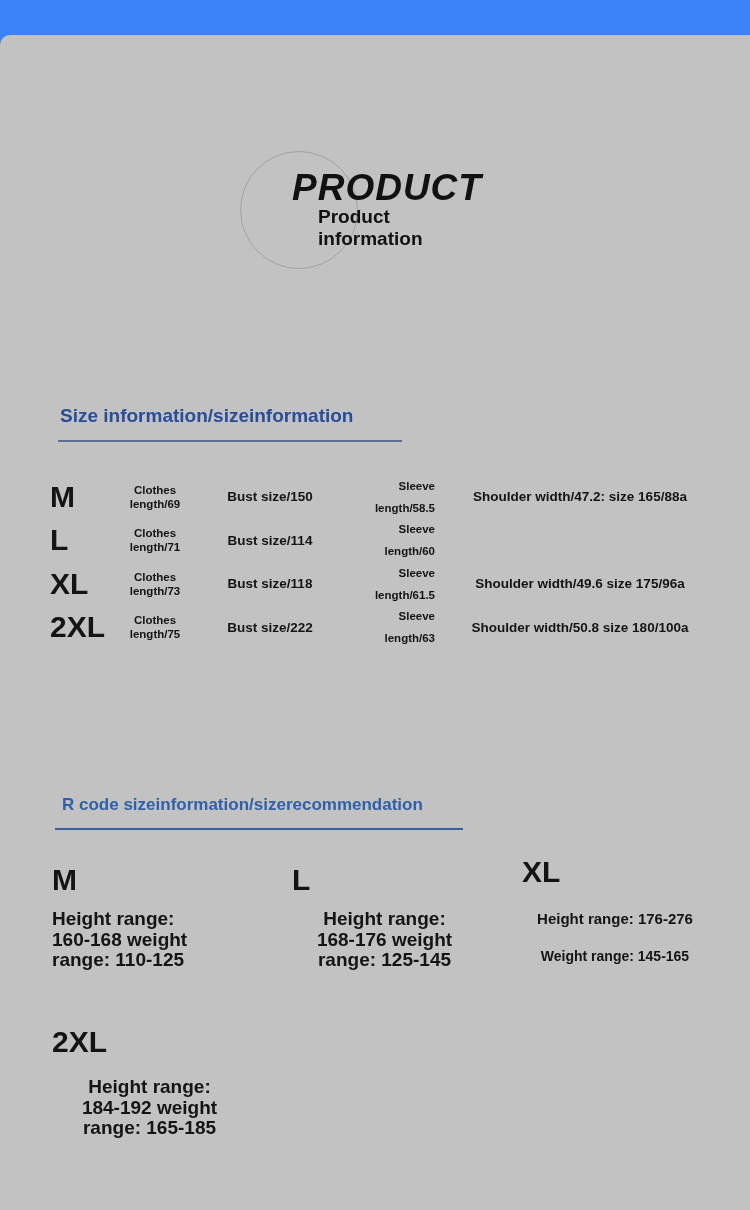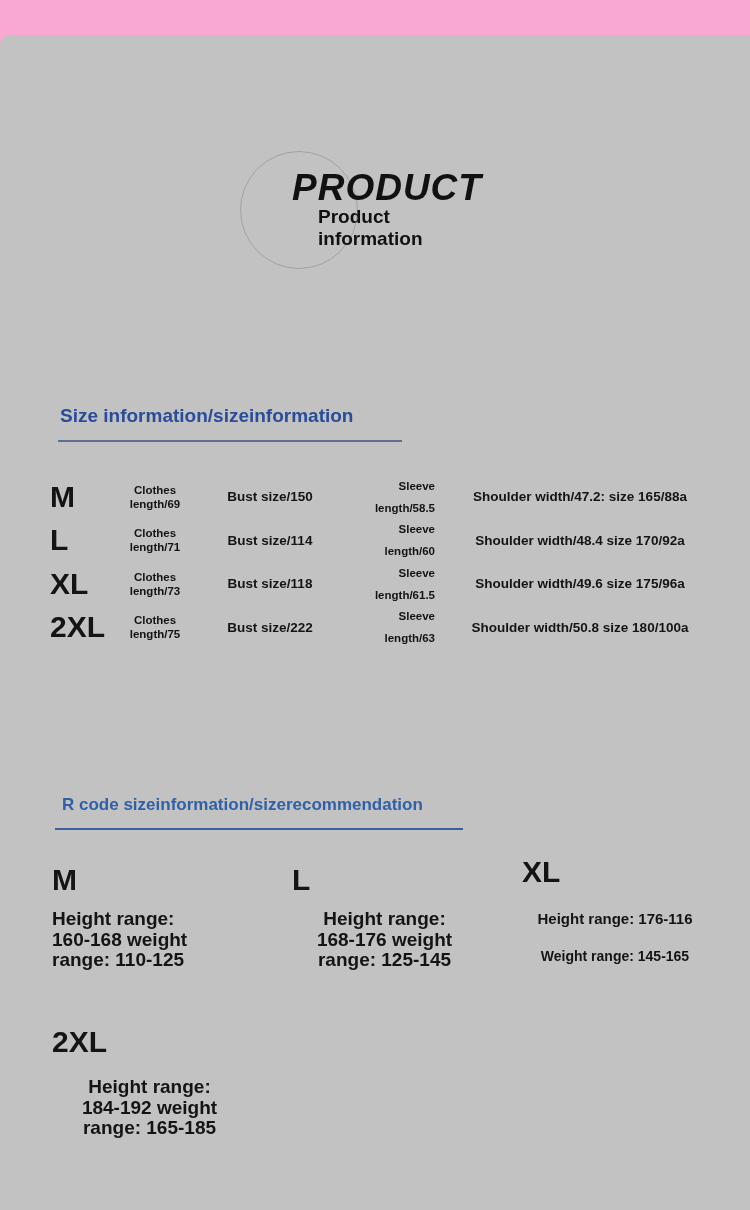--- a/index.html
+++ b/index.html
@@ -1,17 +1,17 @@
 <!DOCTYPE html>
 <html><head>
 <meta charset="utf-8">
 <style>
   html,body{margin:0;padding:0;}
   .page{
-    position:relative;width:750px;height:1210px;background:#f9a8d4;
+    position:relative;width:750px;height:1210px;background:#3b82f6;
     font-family:"Liberation Sans",sans-serif;overflow:hidden;color:#141414;
   }
   .panel{
     position:absolute;top:35px;left:0;width:750px;height:1175px;
     background:#c2c2c2;border-top-left-radius:10px;
   }
   .circle{
     position:absolute;top:116px;left:240px;width:116px;height:116px;
     border:1px solid #a2a2a2;border-radius:50%;
   }
@@ -74,21 +74,20 @@
 length/58.5</div>
         <div class="cell cell-shoulder">Shoulder width/47.2: size 165/88a</div>
       </div>
       <div class="size-row">
         <div class="cell cell-size">L</div>
         <div class="cell cell-clothes">Clothes
 length/71</div>
         <div class="cell cell-bust">Bust size/114</div>
         <div class="cell cell-sleeve">Sleeve
 length/60</div>
-        <div class="cell cell-shoulder">Shoulder width/48.4 size 170/92a</div>
       </div>
       <div class="size-row">
         <div class="cell cell-size">XL</div>
         <div class="cell cell-clothes">Clothes
 length/73</div>
         <div class="cell cell-bust">Bust size/118</div>
         <div class="cell cell-sleeve">Sleeve
 length/61.5</div>
         <div class="cell cell-shoulder">Shoulder width/49.6 size 175/96a</div>
       </div>
@@ -110,21 +109,21 @@
     <div class="rec-text rec-m-text">Height range:
 160-168 weight
 range: 110-125</div>
 
     <div class="rec-label rec-l-label">L</div>
     <div class="rec-text rec-l-text">Height range:
 168-176 weight
 range: 125-145</div>
 
     <div class="rec-label rec-xl-label">XL</div>
-    <div class="rec-xl-height">Height range: 176-116</div>
+    <div class="rec-xl-height">Height range: 176-276</div>
     <div class="rec-xl-weight">Weight range: 145-165</div>
 
     <div class="rec-label rec-xxl-label">2XL</div>
     <div class="rec-text rec-xxl-text">Height range:
 184-192 weight
 range: 165-185</div>
 
   </div>
 </div>
 

